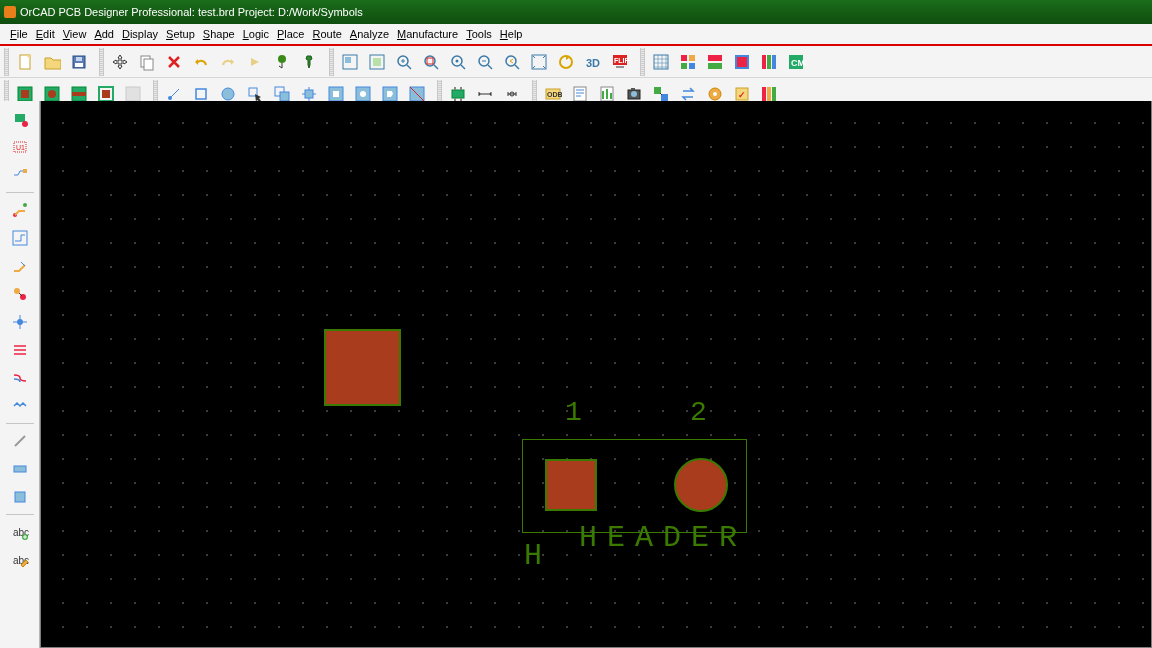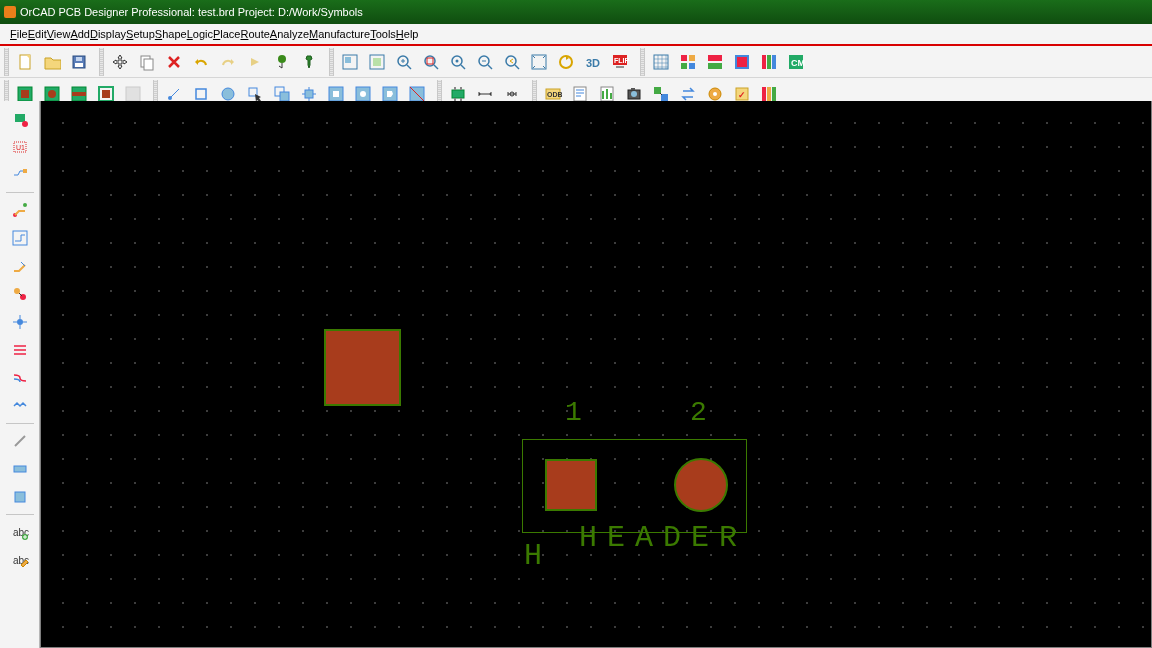--- a/index.html
+++ b/index.html
@@ -1,19 +1,19 @@
 <!DOCTYPE html>
 <html><head>
 <meta charset="utf-8">
 <style>
   * { box-sizing: border-box; margin: 0; padding: 0; }
   body { font-family: Tahoma, sans-serif; font-size: 11px; background: #fff; width: 1152px; height: 648px; overflow: hidden; }
   .titlebar { background: linear-gradient(#1a6d1a,#0f4d0f); color: #fff; height: 14px; display: flex; align-items: center; padding: 12px 4px; font-size: 11px; overflow: hidden; }
   .titlebar .app-icon { width: 12px; height: 12px; background: #e97f1a; border-radius: 2px; margin-right: 4px; }
-  .menubar { background: #f4f4f4; height: 22px; display: flex; align-items: center; padding: 0 10px; border-bottom: 2px solid #d80000; }
+  .menubar { background: #f4f4f4; height: 22px; display: flex; align-items: center; gap: 8px; padding: 0 10px; border-bottom: 2px solid #d80000; }
   .menubar span { cursor: default; }
   .menubar span u { text-decoration: underline; }
   .toolbars { background: #f4f4f4; }
   .tb-row { display: flex; align-items: center; height: 32px; border-bottom: 1px solid #d6d6d6; padding-left: 4px; gap: 1px; }
   .grip { width: 5px; height: 28px; margin-right: 2px; border-left: 1px solid #c8c8c8; border-right: 1px solid #c8c8c8; background: repeating-linear-gradient(#e8e8e8,#e8e8e8 1px,#cfcfcf 1px,#cfcfcf 2px); flex-shrink: 0; }
   .btn { width: 26px; height: 26px; border: 1px solid transparent; display: flex; align-items: center; justify-content: center; cursor: pointer; flex-shrink: 0; border-radius: 2px; }
   .btn svg { display: block; }
   .workspace { position: absolute; top: 101px; left: 0; right: 0; bottom: 0; display: flex; }
   .left-toolbar { width: 40px; background: #f4f4f4; border-right: 1px solid #b6b6b6; display: flex; flex-direction: column; align-items: center; padding-top: 6px; gap: 4px; }
   .lbtn { width: 28px; height: 24px; border: 1px solid transparent; display: flex; align-items: center; justify-content: center; cursor: pointer; border-radius: 2px; }

